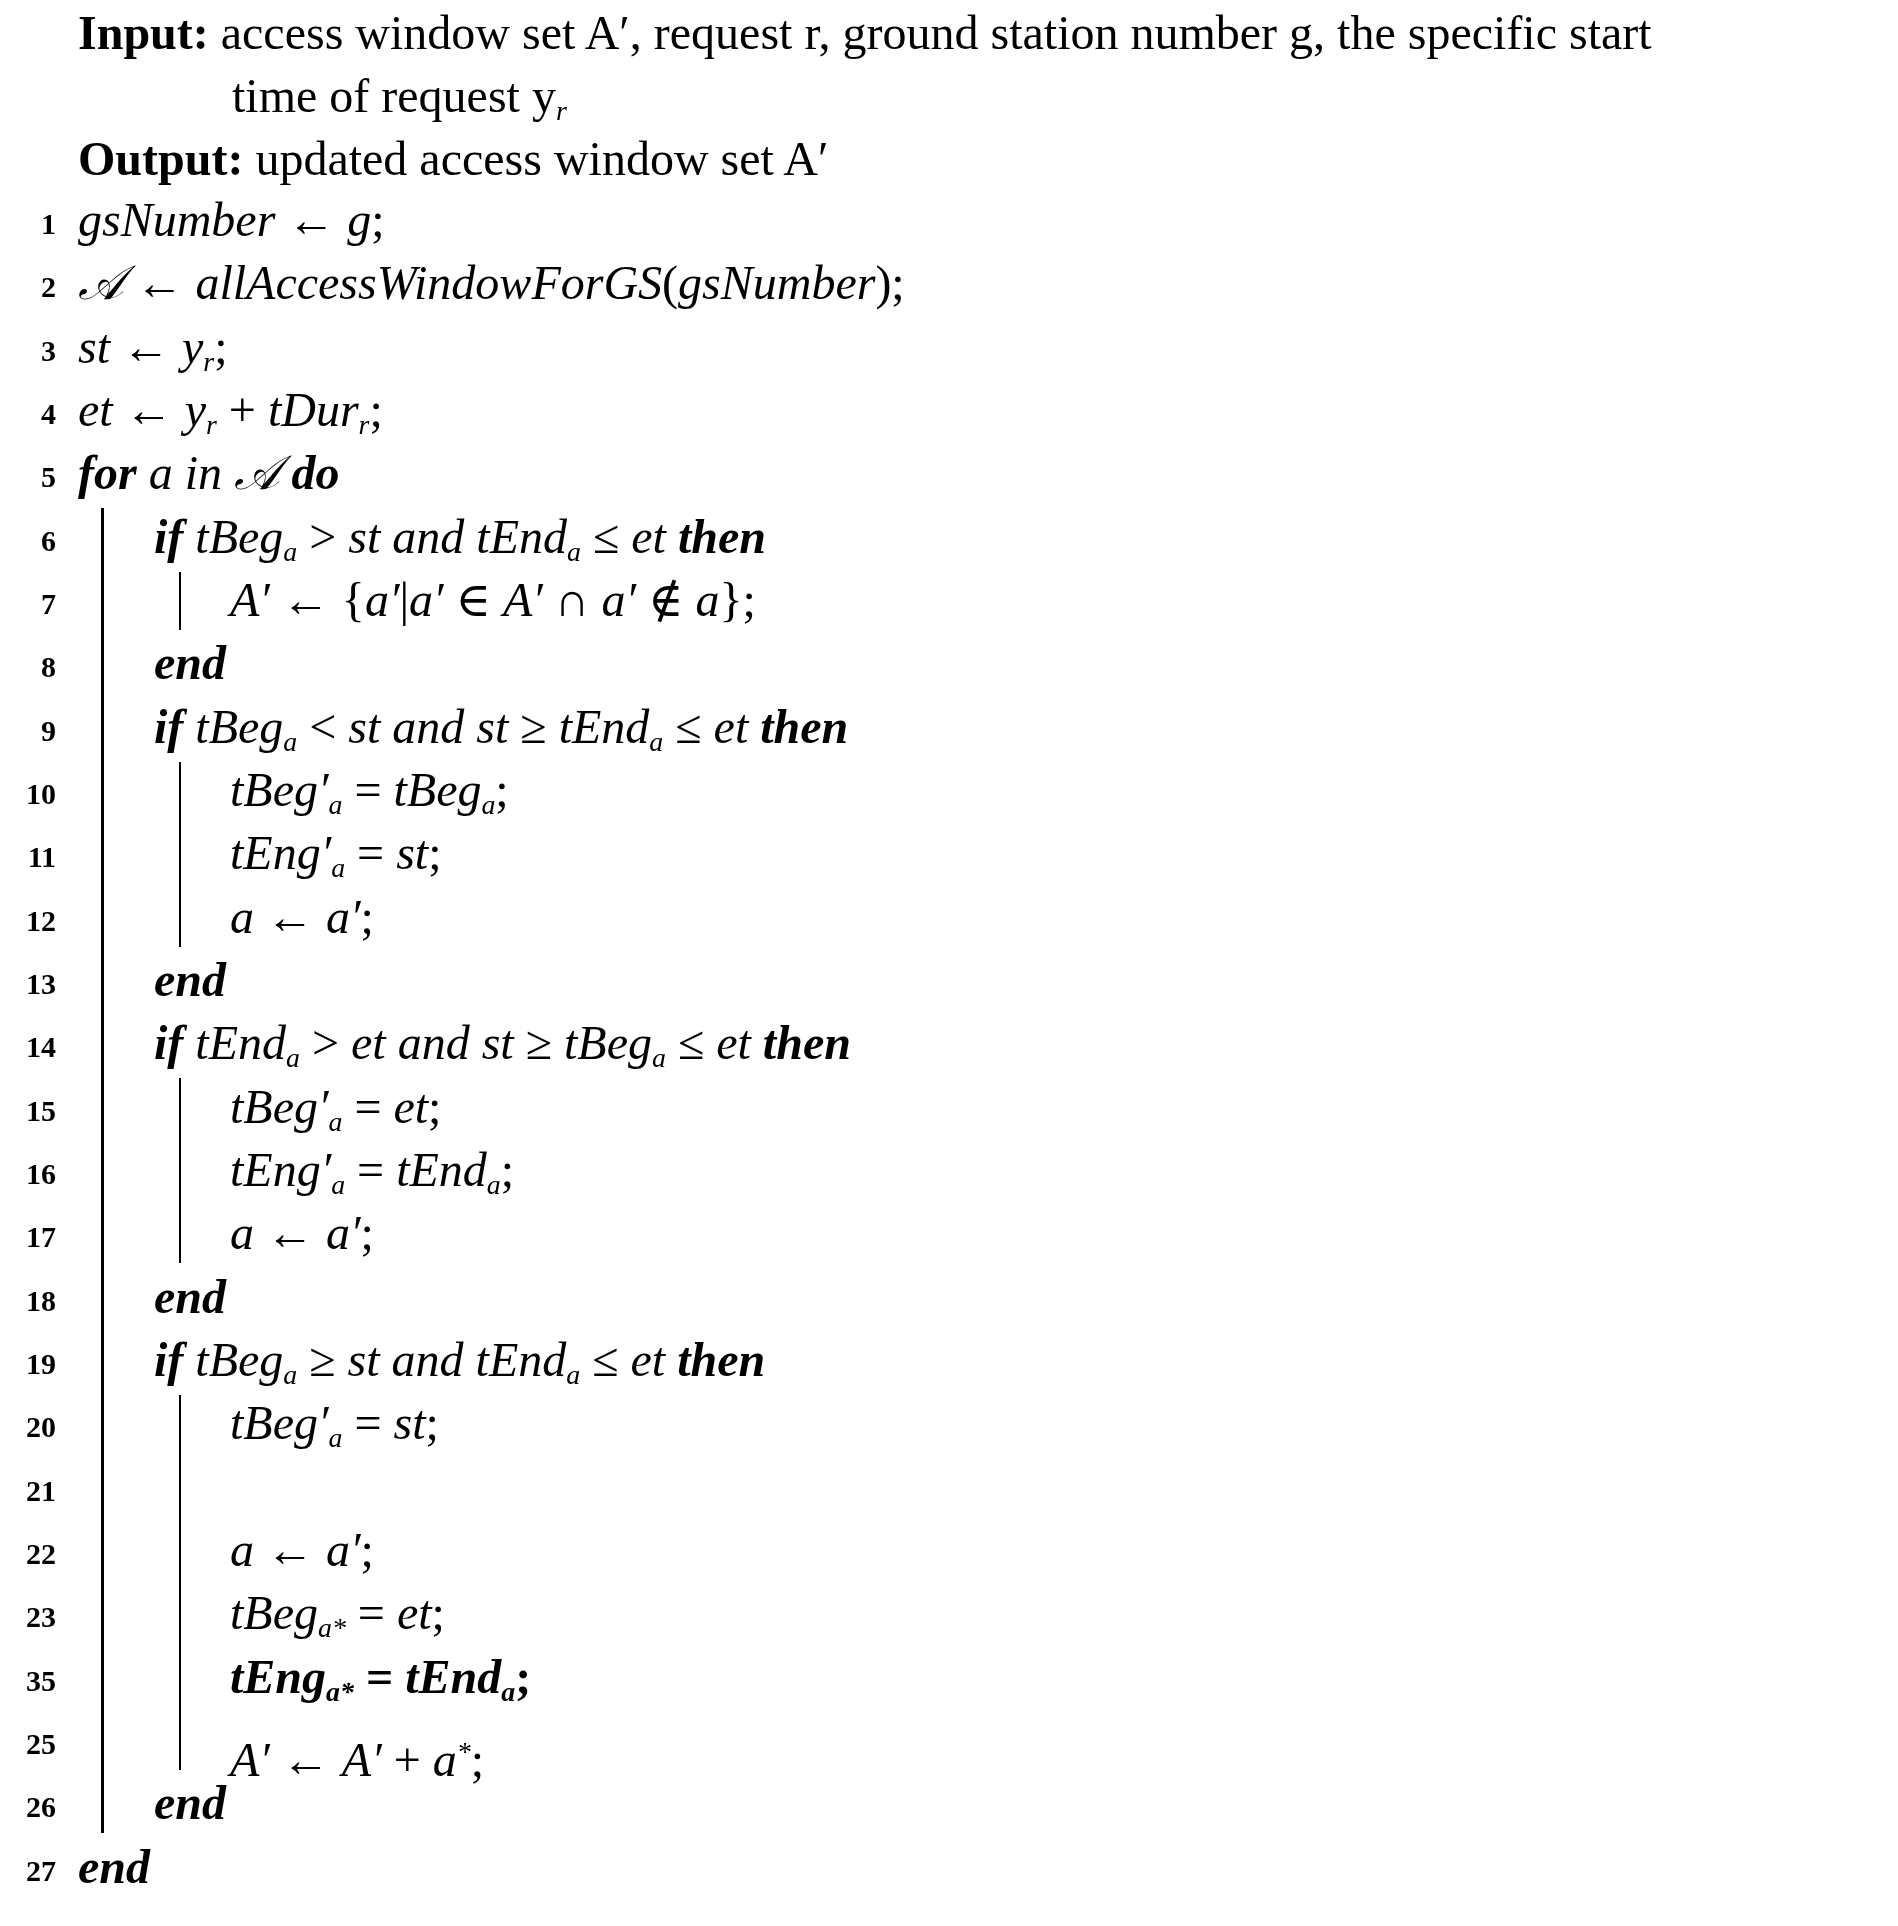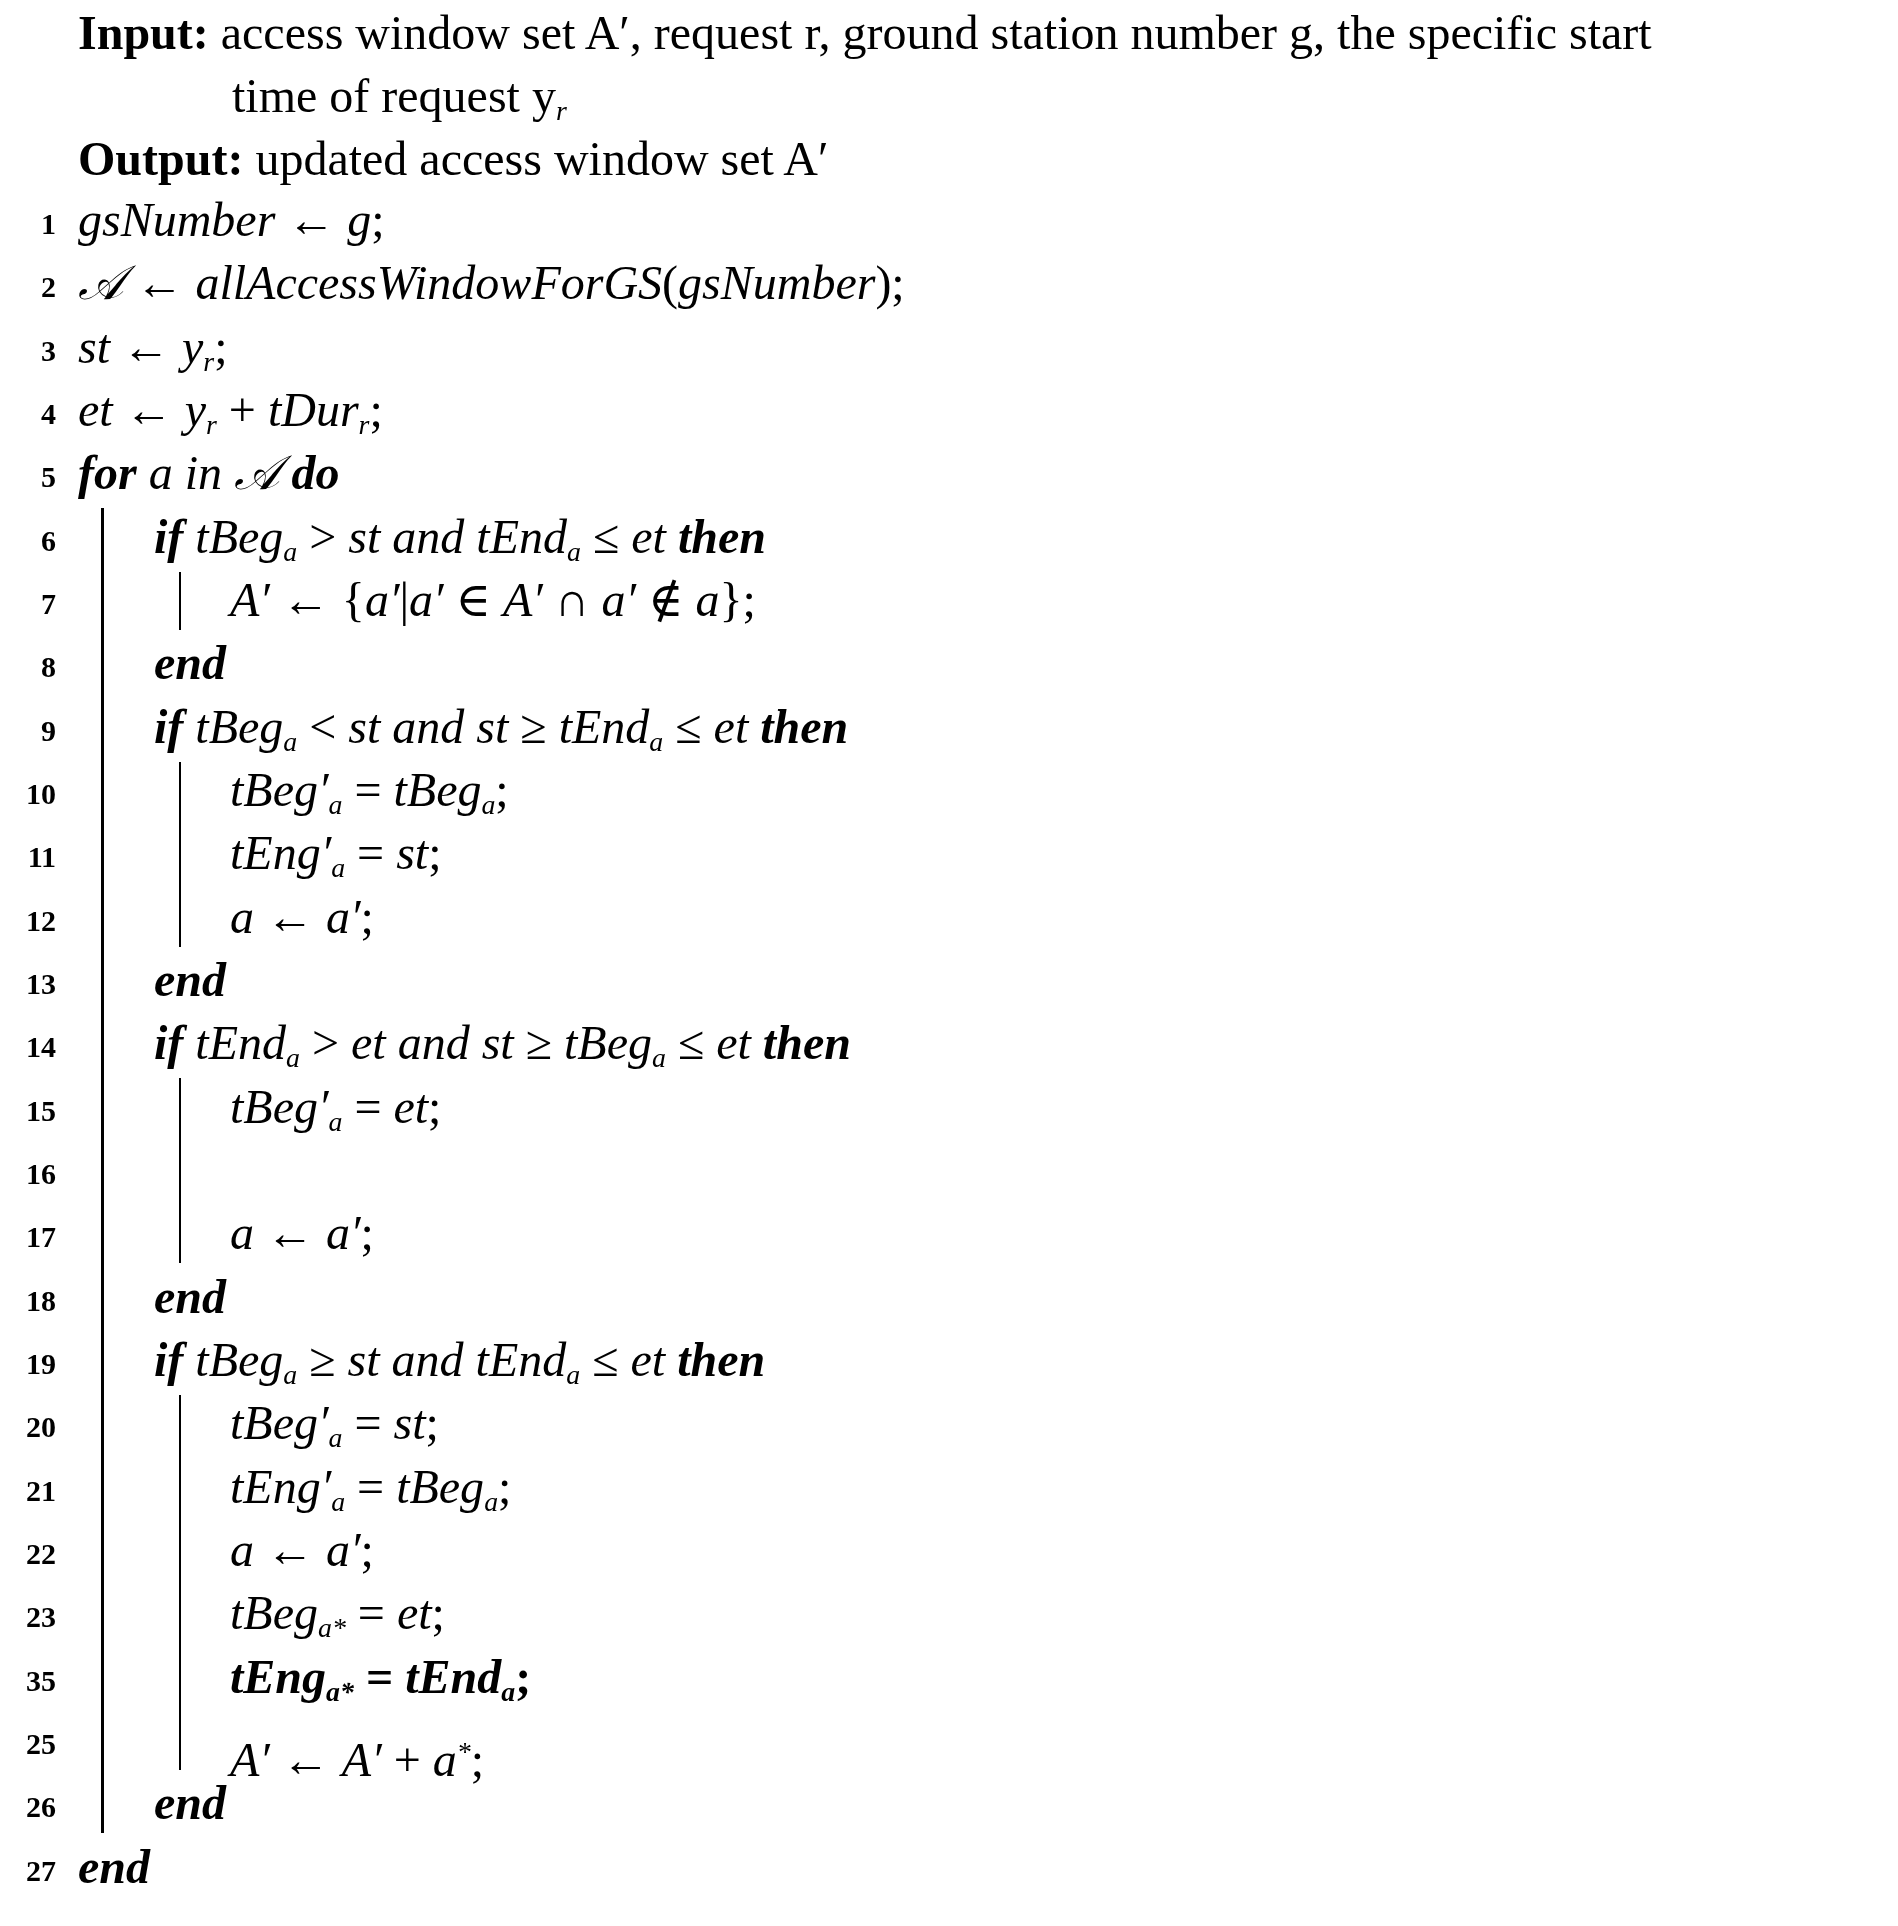--- a/index.html
+++ b/index.html
@@ -103,40 +103,40 @@
     <div class="row" style="top: 823px;">
       <span class="lineno">14</span>
       <span class="code" style="left: 154px;"><span class="b">if</span> <span class="i">tEnd<sub>a</sub></span> &gt; <span class="i">et and st</span> ≥ <span class="i">tBeg<sub>a</sub></span> ≤ <span class="i">et</span> <span class="b">then</span></span>
     </div>
     <div class="row" style="top: 887px;">
       <span class="lineno">15</span>
       <span class="code" style="left: 230px; text-align: right;"><span class="i">tBeg′<sub>a</sub></span> = <span class="i">et</span>;</span>
     </div>
     <div class="row" style="top: 950px;">
       <span class="lineno">16</span>
+      <span class="code" style="left: 230px;"><span class="i">tEng′<sub>a</sub></span> = <span class="i">tEnd<sub>a</sub></span>;</span>
     </div>
     <div class="row" style="top: 1013px; font-family: Liberation Serif, serif;">
       <span class="lineno">17</span>
       <span class="code" style="left: 230px;"><span class="i">a</span> ← <span class="i">a′</span>;</span>
     </div>
     <div class="row" style="top: 1077px;">
       <span class="lineno">18</span>
       <span class="code" style="left: 154px;"><span class="b">end</span></span>
     </div>
     <div class="row" style="top: 1140px;">
       <span class="lineno">19</span>
       <span class="code" style="left: 154px;"><span class="b">if</span> <span class="i">tBeg<sub>a</sub></span> ≥ <span class="i">st and tEnd<sub>a</sub></span> ≤ <span class="i">et</span> <span class="b">then</span></span>
     </div>
     <div class="row" style="top: 1203px;">
       <span class="lineno">20</span>
       <span class="code" style="left: 230px;"><span class="i">tBeg′<sub>a</sub></span> = <span class="i">st</span>;</span>
     </div>
     <div class="row" style="top: 1267px;">
       <span class="lineno">21</span>
-      <span class="code" style="left: 230px;"><span class="i">tEng′<sub>a</sub></span> = <span class="i">tBeg<sub>a</sub></span>;</span>
     </div>
     <div class="row" style="top: 1330px;">
       <span class="lineno">22</span>
       <span class="code" style="left: 230px;"><span class="i">a</span> ← <span class="i">a′</span>;</span>
     </div>
     <div class="row" style="top: 1393px;">
       <span class="lineno">23</span>
       <span class="code" style="left: 230px;"><span class="i">tBeg<sub>a*</sub></span> = <span class="i">et</span>;</span>
     </div>
     <div class="row" style="top: 1457px;">

